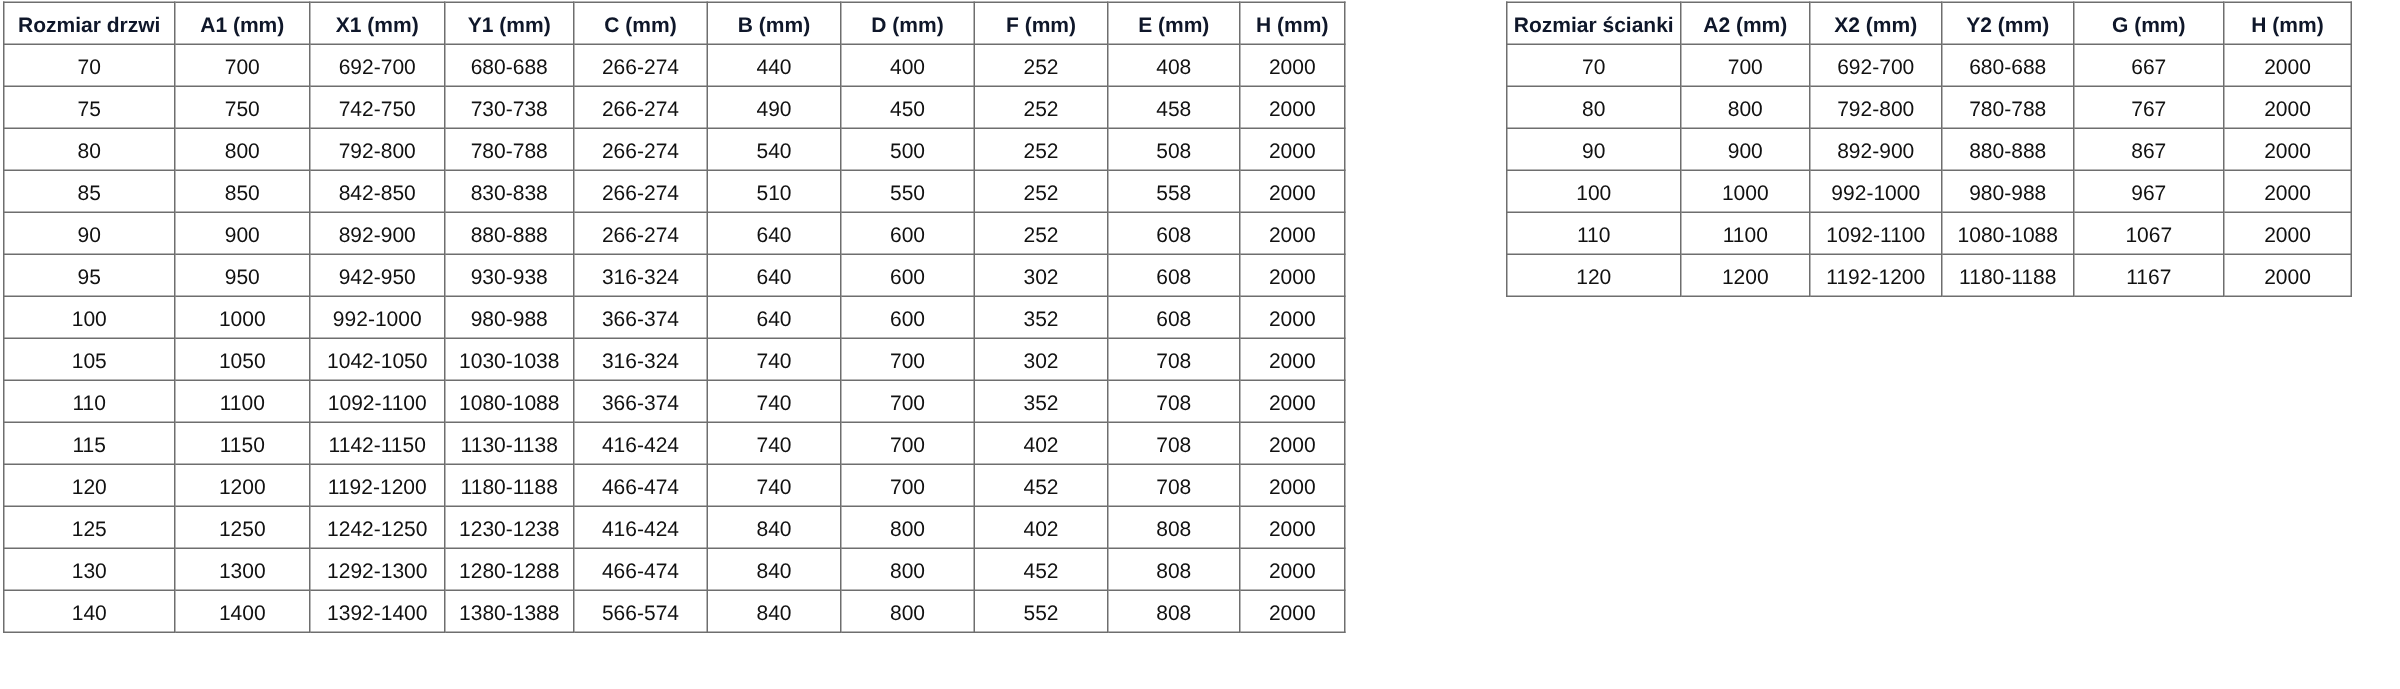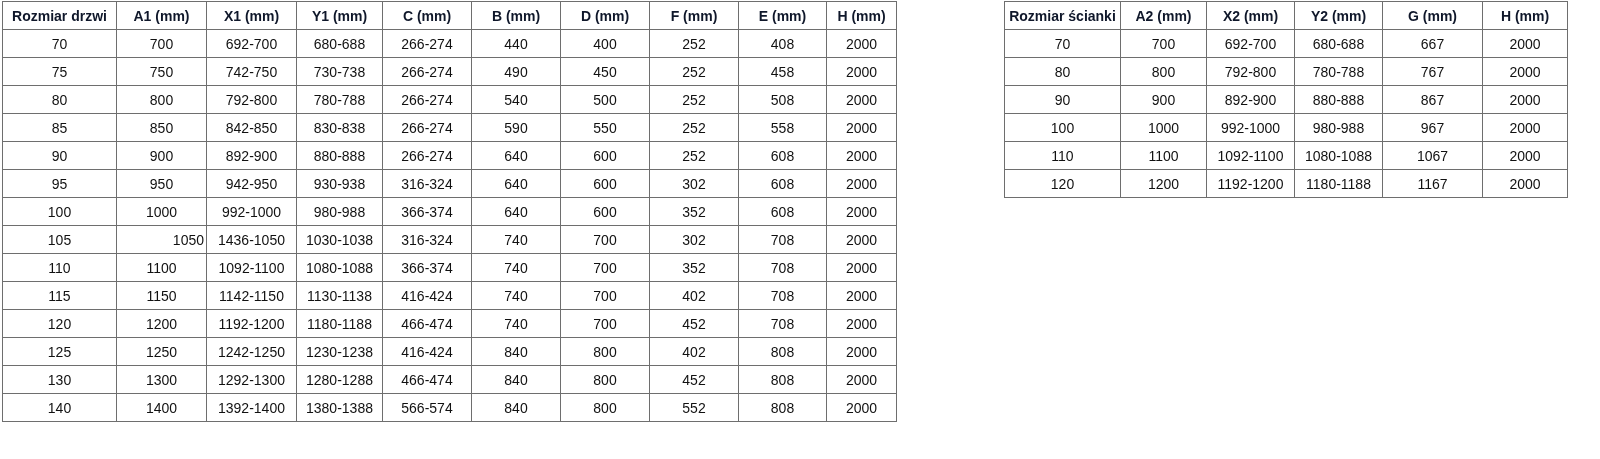--- a/index.html
+++ b/index.html
@@ -113,21 +113,21 @@
             <td style="border-color: rgb(110, 110, 110);">252</td>
             <td style="border-color: rgb(110, 110, 110);">508</td>
             <td style="border-color: rgb(110, 110, 110);">2000</td>
           </tr>
           <tr>
             <td style="border-color: rgb(110, 110, 110);">85</td>
             <td style="border-color: rgb(110, 110, 110);">850</td>
             <td style="border-color: rgb(110, 110, 110);">842-850</td>
             <td style="border-color: rgb(110, 110, 110);">830-838</td>
             <td style="border-color: rgb(110, 110, 110);">266-274</td>
-            <td style="border-color: rgb(110, 110, 110);">590</td>
+            <td style="border-color: rgb(110, 110, 110);">510</td>
             <td style="border-color: rgb(110, 110, 110);">550</td>
             <td style="border-color: rgb(110, 110, 110);">252</td>
             <td style="border-color: rgb(110, 110, 110);">558</td>
             <td style="border-color: rgb(110, 110, 110);">2000</td>
           </tr>
           <tr>
             <td style="border-color: rgb(110, 110, 110);">90</td>
             <td style="border-color: rgb(110, 110, 110);">900</td>
             <td style="border-color: rgb(110, 110, 110);">892-900</td>
             <td style="border-color: rgb(110, 110, 110);">880-888</td>
@@ -157,22 +157,22 @@
             <td style="border-color: rgb(110, 110, 110);">980-988</td>
             <td style="border-color: rgb(110, 110, 110);">366-374</td>
             <td style="border-color: rgb(110, 110, 110);">640</td>
             <td style="border-color: rgb(110, 110, 110);">600</td>
             <td style="border-color: rgb(110, 110, 110);">352</td>
             <td style="border-color: rgb(110, 110, 110);">608</td>
             <td style="border-color: rgb(110, 110, 110);">2000</td>
           </tr>
           <tr>
             <td style="border-color: rgb(110, 110, 110);">105</td>
-            <td style="border-color: rgb(110, 110, 110); text-align: right;">1050</td>
-            <td style="border-color: rgb(110, 110, 110);">1436-1050</td>
+            <td style="border-color: rgb(110, 110, 110);">1050</td>
+            <td style="border-color: rgb(110, 110, 110);">1042-1050</td>
             <td style="border-color: rgb(110, 110, 110);">1030-1038</td>
             <td style="border-color: rgb(110, 110, 110);">316-324</td>
             <td style="border-color: rgb(110, 110, 110);">740</td>
             <td style="border-color: rgb(110, 110, 110);">700</td>
             <td style="border-color: rgb(110, 110, 110);">302</td>
             <td style="border-color: rgb(110, 110, 110);">708</td>
             <td style="border-color: rgb(110, 110, 110);">2000</td>
           </tr>
           <tr>
             <td style="border-color: rgb(110, 110, 110);">110</td>

